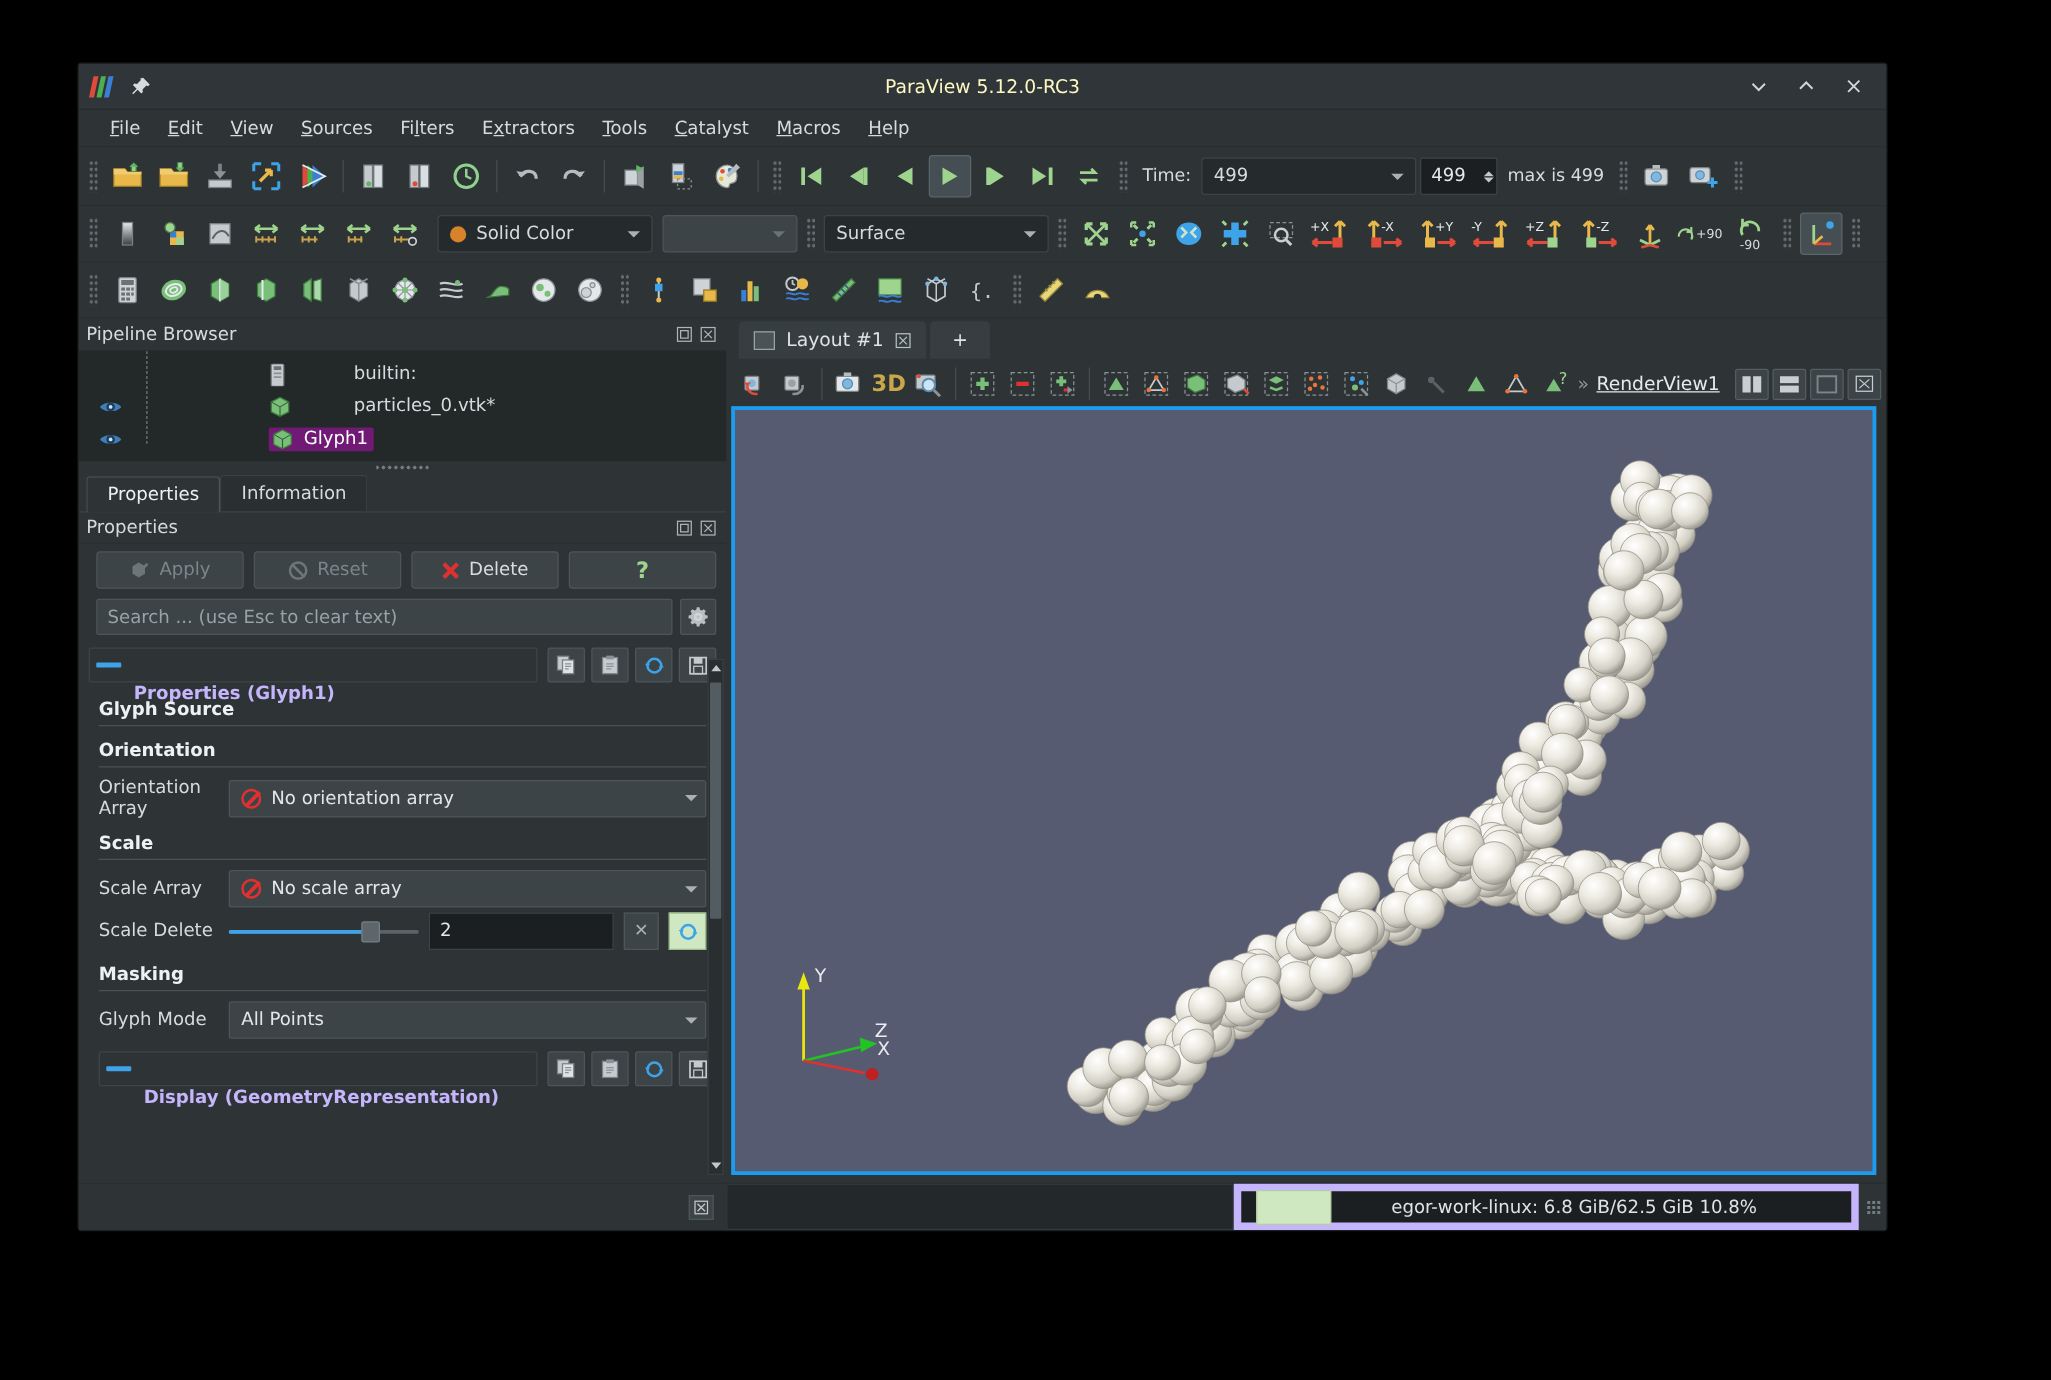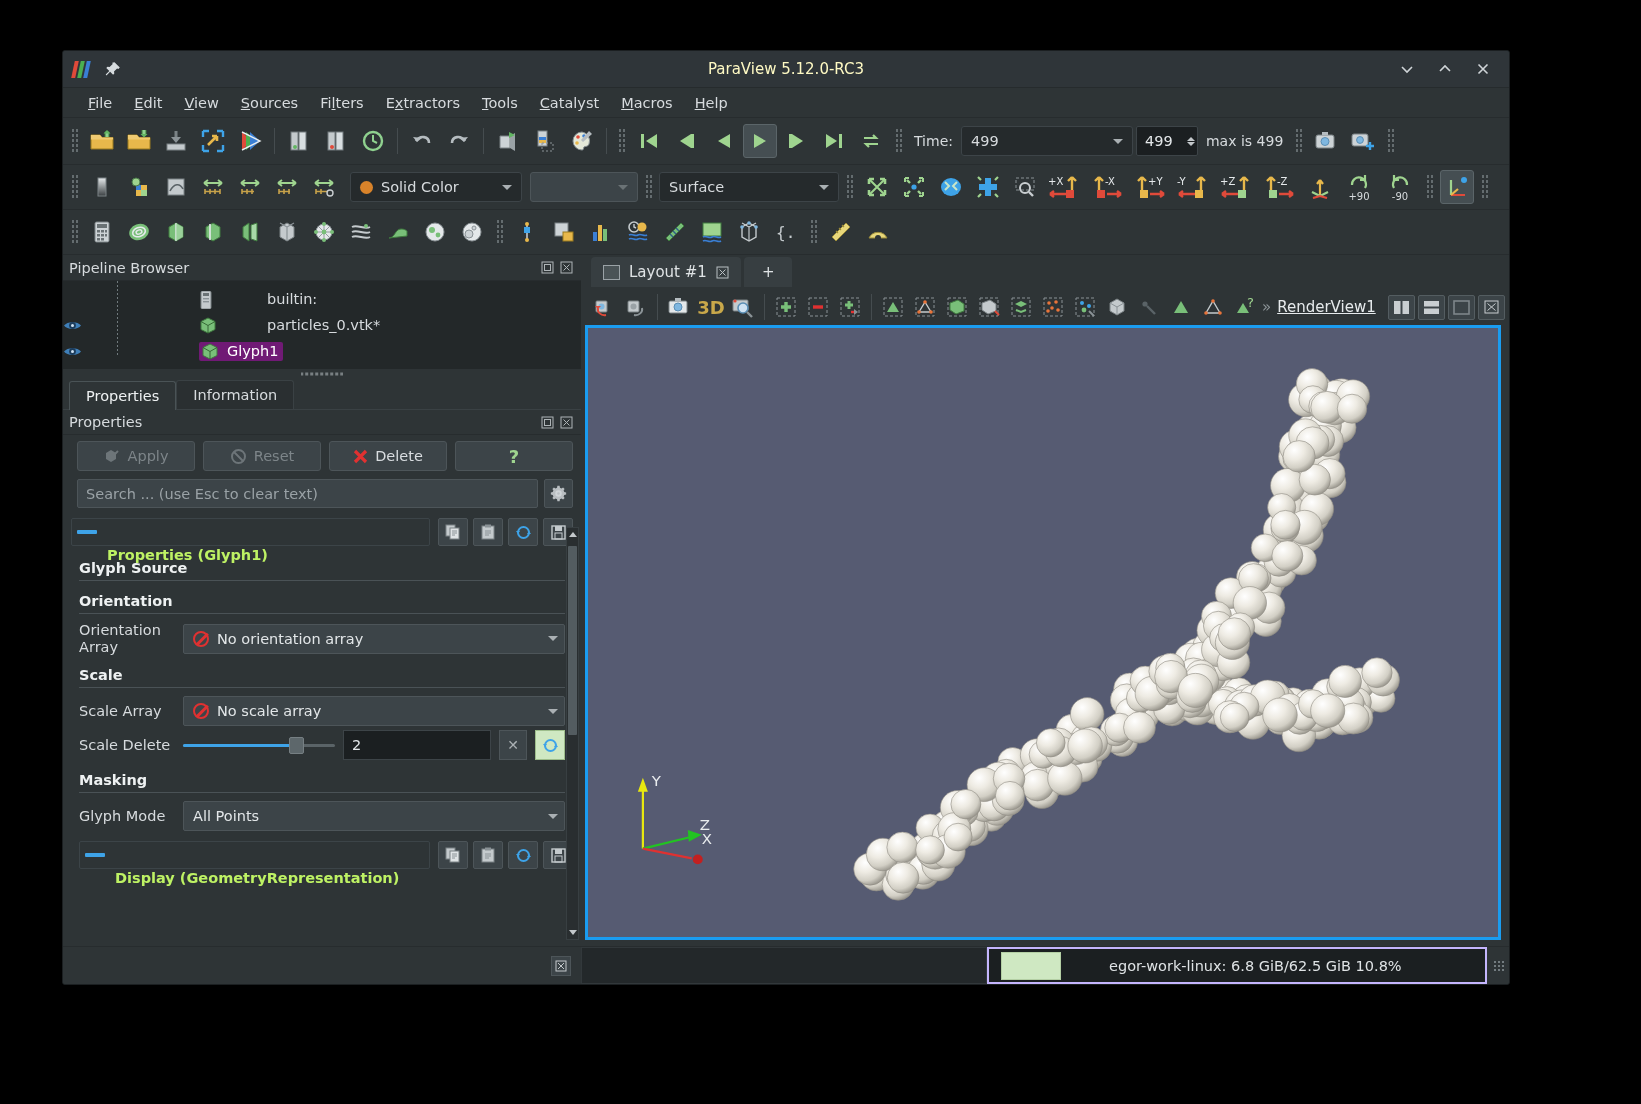--- a/index.html
+++ b/index.html
@@ -84,21 +84,21 @@
   .leftpanel { width: 518px; display:flex; flex-direction:column; background:#2e3436; flex:none; }
   .rightpanel { flex:1; display:flex; flex-direction:column; background:#2e3436; min-width:0; }
 
   .dockhead {
     height:26px; background:#2e3436; display:flex; align-items:center;
     color:#d7dbde; font-size:14.5px; padding-left:6px; border-bottom:1px solid #272c2e;
   }
   .dockhead .dicons { margin-left:auto; display:flex; gap:6px; padding-right:8px; color:#aeb4b7; font-size:12px; }
 
   .pipeline { background:#232829; height:88px; padding-top:5px; position:relative; }
-  .pl-row { display:flex; align-items:center; height:26px; padding-left:0; position:relative;gap:37px; }
+  .pl-row { display:flex; align-items:center; height:26px; padding-left:16px; position:relative;gap:37px; }
   .pl-eye { width:30px; color:#58a6e0; font-size:15px; text-align:center; cursor:pointer; }
   .pl-indent { width:32px; }
   .pl-icon { width:20px; height:17px; margin-right:6px; flex:none; }
   .pl-label { color:#d7dbde; font-size:14.5px; padding:1px 5px; border-radius:2px; }
   .pl-label.sel { background:#701a75; color:#fff; }
   .pl-treeline { position:absolute; left:54px; top:0; bottom:14px; width:1px;
      background: repeating-linear-gradient(#707a7d 0 2px, transparent 2px 4px); }
   .splitdots { height:10px; background:#2e3436;
     background-image: radial-gradient(#787f82 40%, transparent 41%);
     background-size:5px 5px; background-position:center; background-repeat: repeat-x;
@@ -116,21 +116,21 @@
     color:#d9dde0; font-size:14.5px; cursor:pointer; }
   .pbtn.disabled { color:#7d8589; }
   .searchrow { display:flex; gap:6px; padding: 0 0 8px 6px; }
   .searchbox { flex:1; height:29px; background:#3c4448; border:1px solid #4d5559; border-radius:2px;
      display:flex; align-items:center; padding-left:8px; color:#9aa2a6; font-size:14.5px; }
   .gearbtn { width:29px; height:29px; background:#3c4448; border:1px solid #4d5559;
      border-radius:2px; display:flex;align-items:center;justify-content:center; cursor:pointer; }
 
   .grouphdr { display:flex; align-items:center; gap:0; margin-left:6px; height:32px; }
   .grouphdr .bar { width:20px; height:4px; background:#3ea3e8; margin-right:9px; border-radius:1px;}
-  .grouphdr .gtitle { color:#bef264; font-size:14.5px; font-weight:bold;margin-top:46px; }
+  .grouphdr .gtitle { color:#c4b5fd; font-size:14.5px; font-weight:bold;margin-top:46px; }
   .grouphdr .gfill { flex:1; height:28px; border:1px solid #3c4448; border-radius:2px;
      margin-left:-35px; padding-left:35px; display:flex; align-items:center; }
   .gbtns { display:flex; gap:5px; margin-left:8px; }
   .gbtn { width:30px;height:28px;background:#3c4448;border:1px solid #4d5559;border-radius:2px;
      display:flex;align-items:center;justify-content:center;cursor:pointer; }
 
   .sectionhdr { color:#eef1f2; font-size:14.5px; font-weight:bold; margin:12px 0 4px 8px; }
   .sectionrule { height:1px; background:#4a5256; margin: 0 8px 8px 8px; }
   .prow { display:flex; align-items:center; gap:8px; margin: 0 8px 4px 8px; min-height:30px; }
   .plabel { color:#d7dbde; font-size:14.5px; width:96px; flex:none; }
@@ -181,21 +181,21 @@
   .renderwrap { flex:1; padding: 0 8px 6px 4px; min-height:0; display:flex;}
   .render { flex:1; background:#565b72; border:3px solid #1a9cf0; position:relative; overflow:hidden;}
 
   
   .statusbar { height:38px; background:#2e3436; display:flex; align-items:center; flex:none;
      border-top:1px solid #272c2e; }
   .sb-left { width:518px; display:flex; align-items:center; justify-content:flex-end; padding-right:10px;}
   .sb-tiny { width:20px;height:20px;background:#3c4448;border:1px solid #4d5559;
      display:flex;align-items:center;justify-content:center;color:#c3c8cb;font-size:11px;}
   .sb-mid { flex:1; height:100%; background:#23282a; border:1px solid #32383b; }
-  .sb-mem { width:500px; height:100%; background:#1b1f21; border:2px solid #c4b5fd;
+  .sb-mem { width:500px; height:100%; background:#1b1f21; border:6px solid #c4b5fd;
      display:flex; align-items:center; gap:0; }
   .membar { width:60px; height:28px; background:#cfe8c2; margin-left:12px; border:1px solid #b4cfa4;}
   .memtext { color:#dfe3e5; font-size:14.5px; margin-left:48px; }
   .sb-grip { width:12px; height:12px; margin-left:6px; margin-right:4px;
      background-image: radial-gradient(#737c80 40%, transparent 41%); background-size:4px 4px;}
 
   svg { display:block; }
 </style>
 </head>
 <body>
@@ -575,21 +575,21 @@
         </svg>
       </div>
     <div class="tbtn">
       <svg width="24" height="24" viewBox="0 0 24 24">
           <path d="M12 21V5M12 5l-3 4M12 5l3 4" stroke="#e8b84b" stroke-width="2.2"></path>
           <path d="M12 21L4 17M12 21l8-4" stroke="#9fd48f" stroke-width="2.2"></path>
           <path d="M12 21l-7 2M12 21l7 2" stroke="#e04a3a" stroke-width="2.2"></path>
         </svg>
       </div>
 
-    <div class="tbtn" style="width:38px;flex-direction:column">
+    <div class="tbtn" style="width:38px;flex-direction:row">
       <svg width="22" height="18" viewBox="0 0 22 18">
           <path d="M4 12a7 7 0 1113 3" stroke="#9fd48f" stroke-width="2.2" fill="none"></path>
           <path d="M17 2v5h-5" stroke="#9fd48f" stroke-width="2.2" fill="none"></path>
         </svg>
       <span style="color:#d7dbde;font-size:10px">+90</span>
       </div>
     <div class="tbtn" style="width:38px;flex-direction:column">
       <svg width="22" height="18" viewBox="0 0 22 18">
           <path d="M18 12A7 7 0 105 15" stroke="#9fd48f" stroke-width="2.2" fill="none"></path>
           <path d="M5 2v5h5" stroke="#9fd48f" stroke-width="2.2" fill="none"></path>

